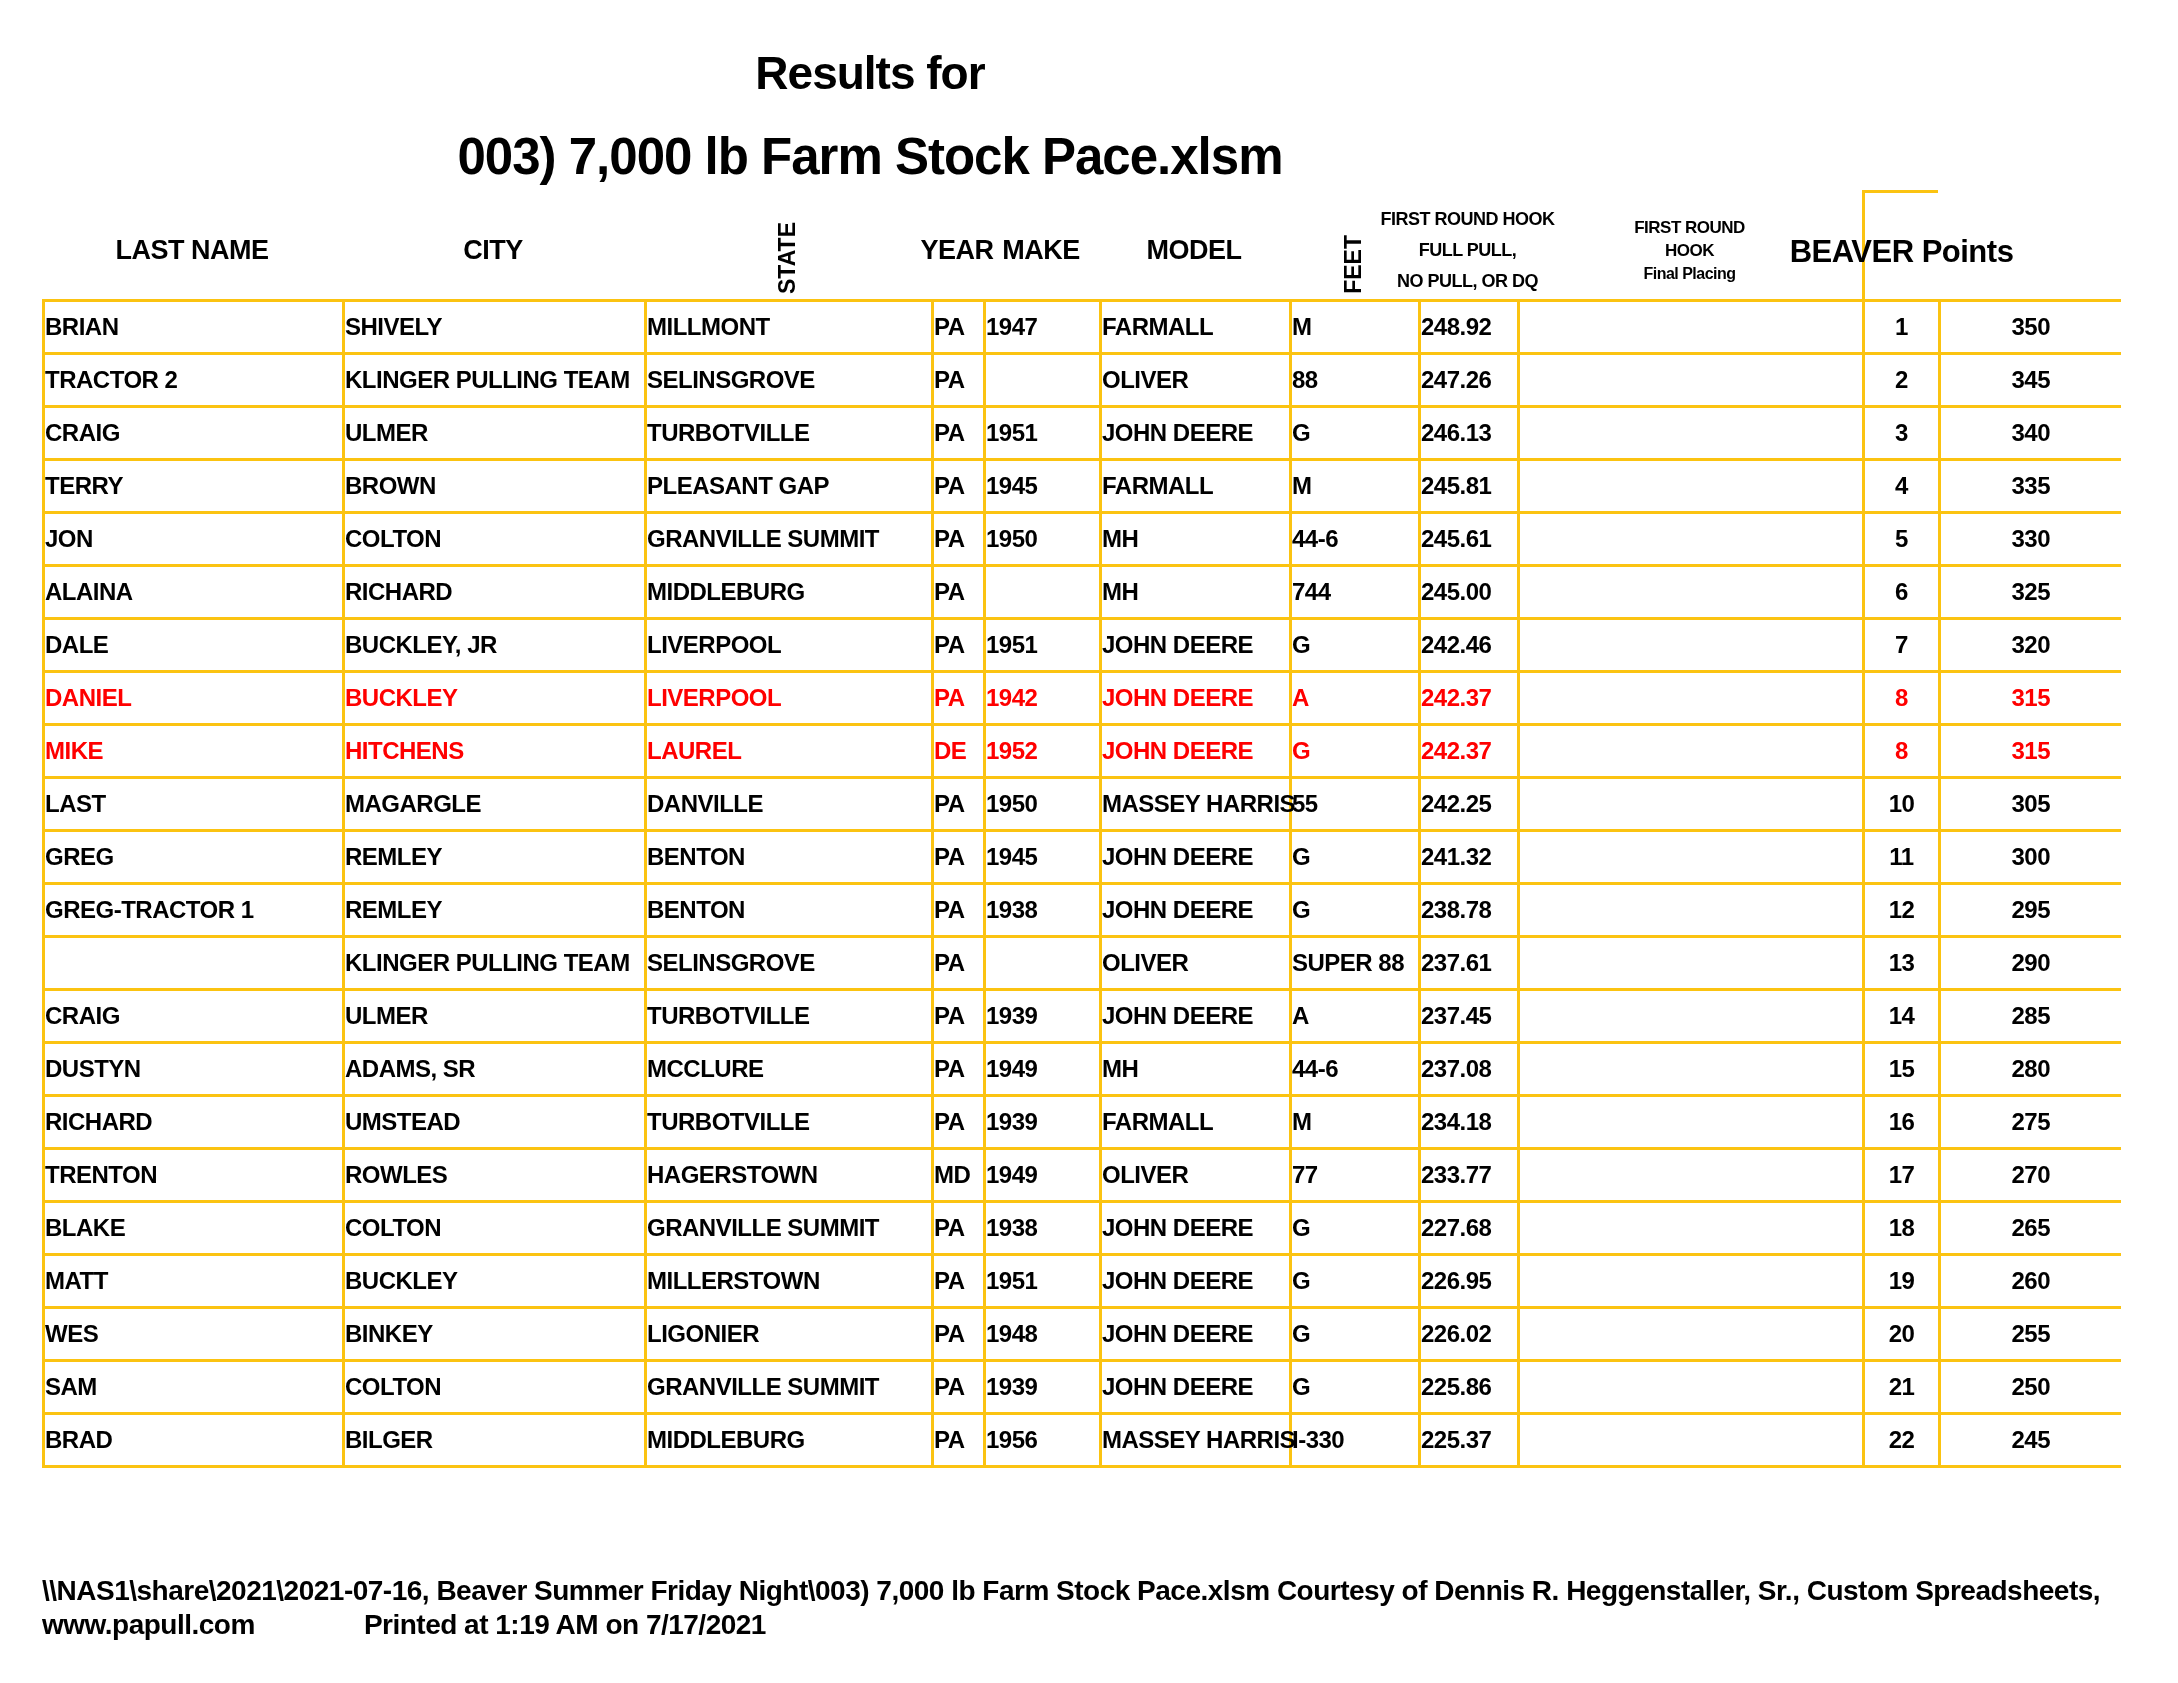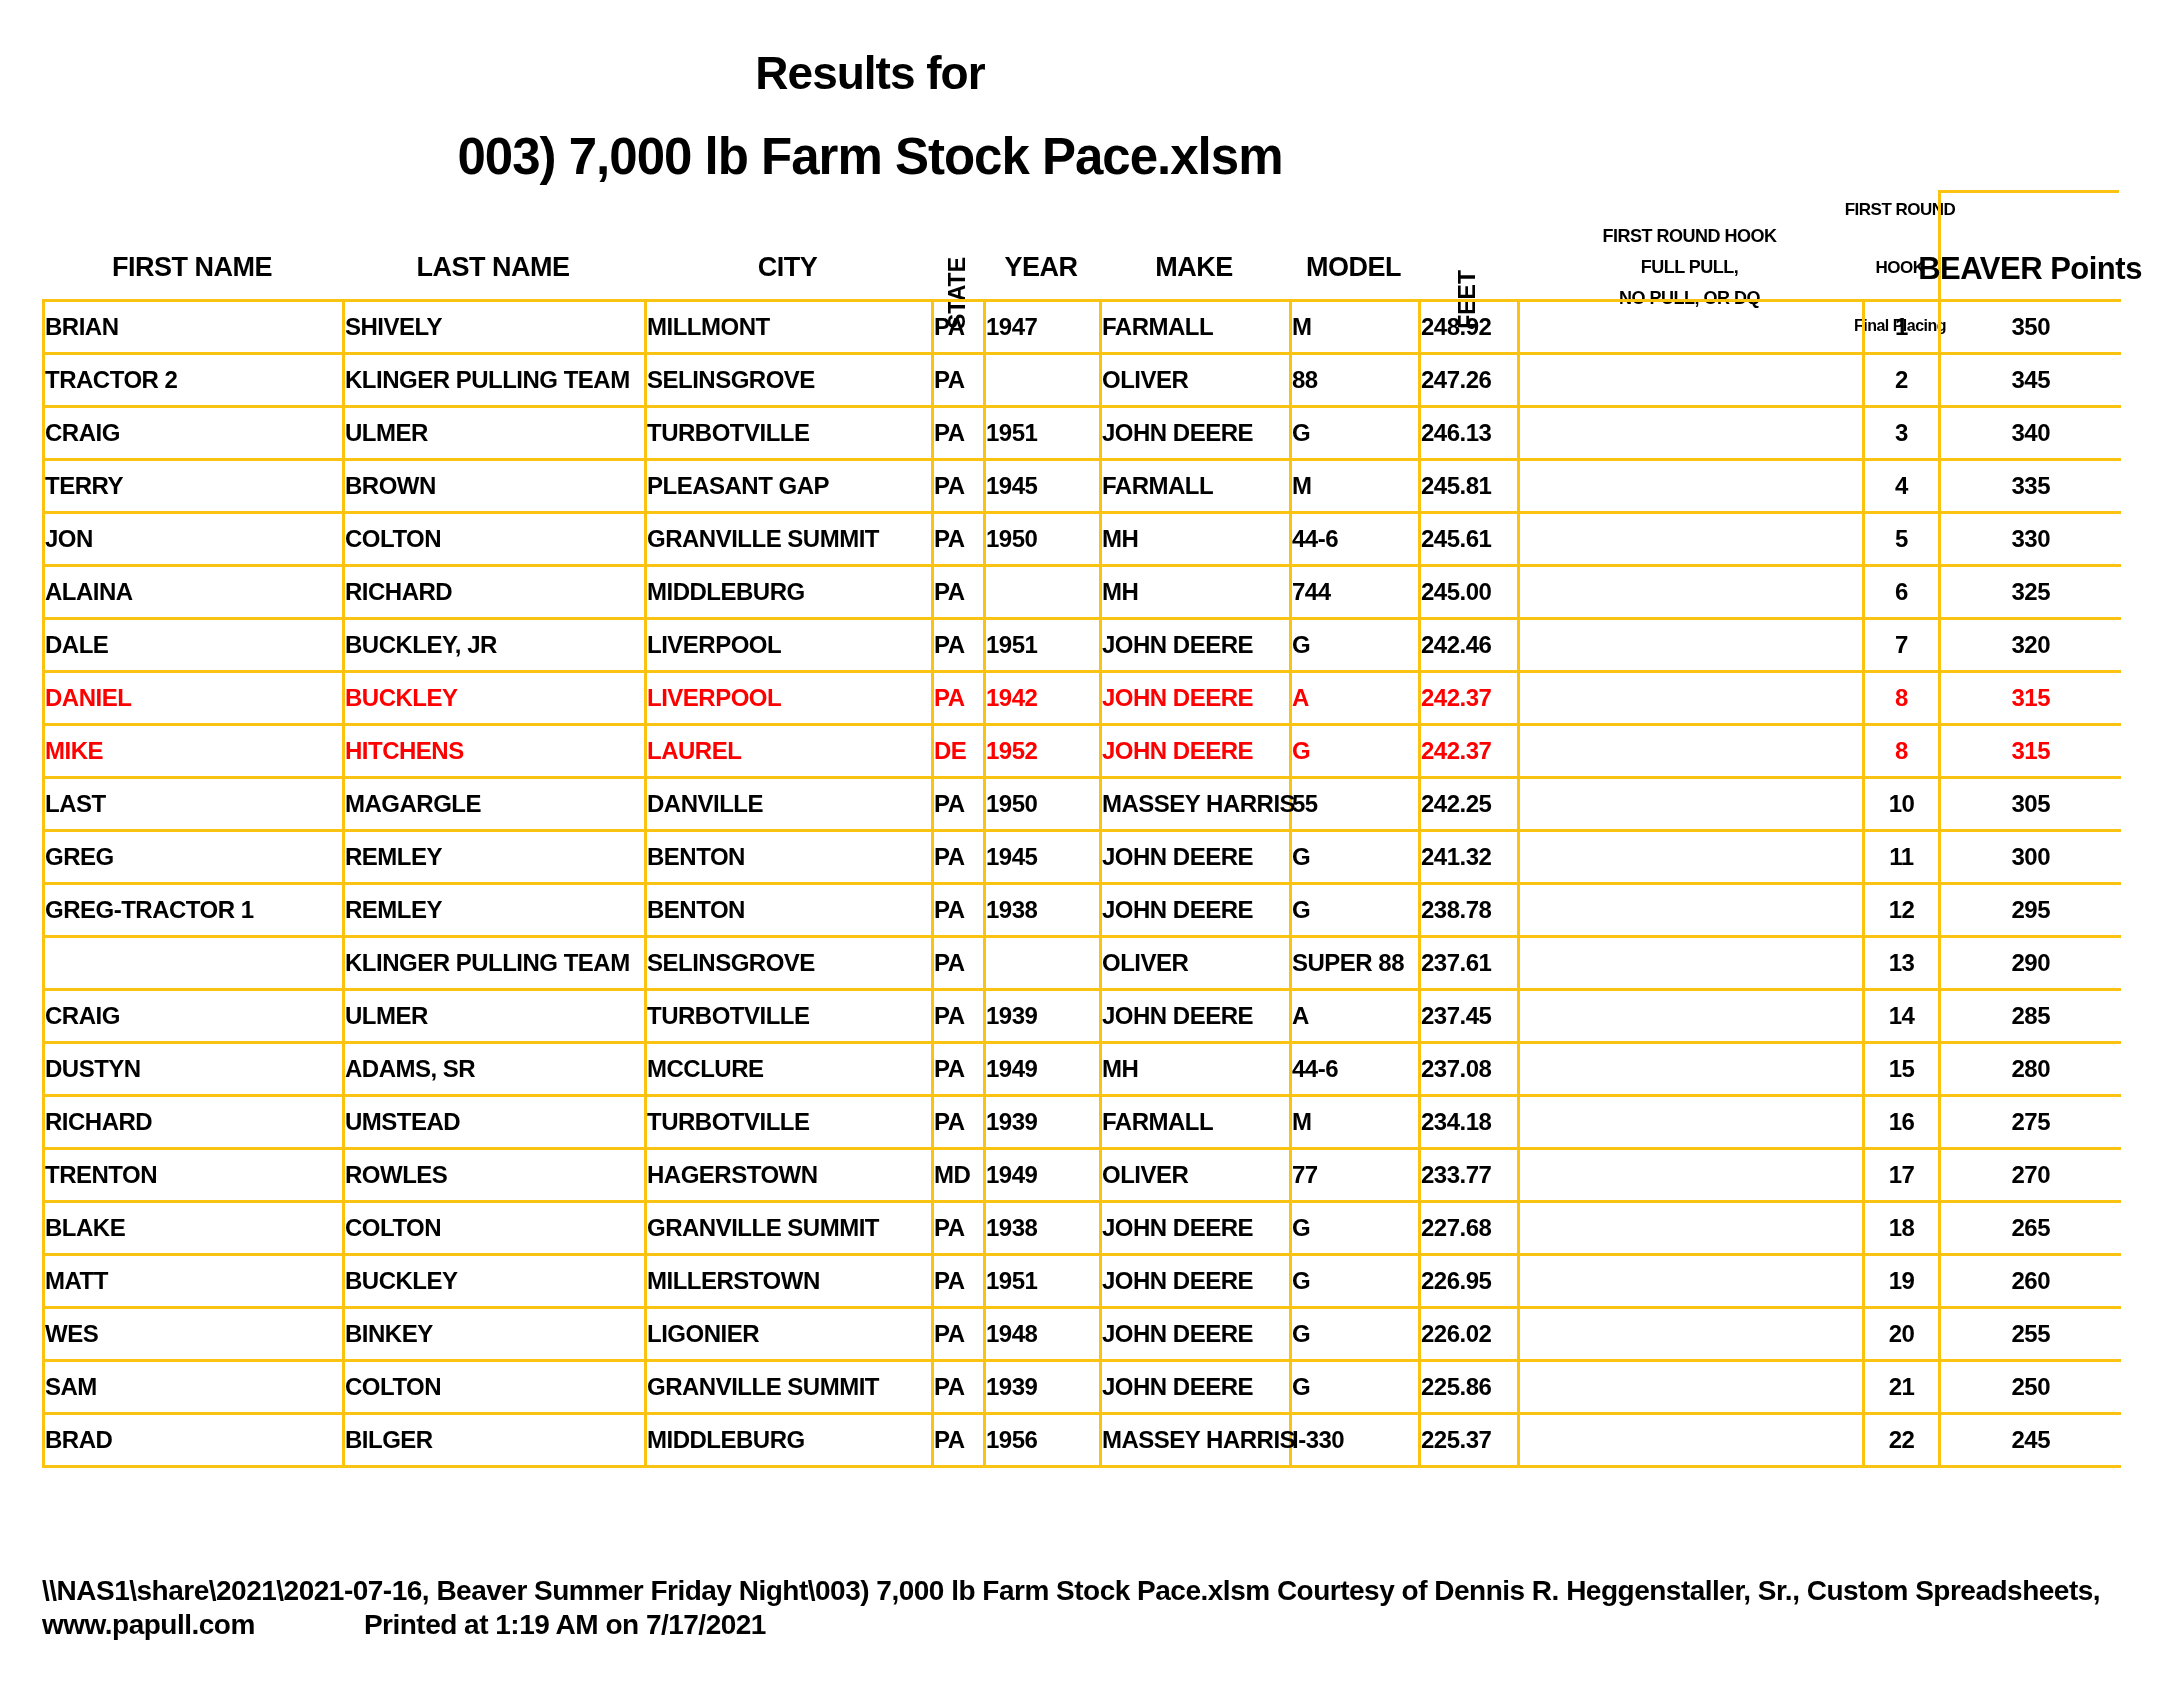--- a/index.html
+++ b/index.html
@@ -28,21 +28,21 @@
     display:flex; align-items:center; justify-content:center;
     font-size:27px; letter-spacing:-0.5px; text-align:center;
     padding-top:8px; white-space:nowrap; overflow:visible;
   }
   .hcell.vert { align-items:flex-end; padding-bottom:8px; padding-top:0; }
   .vert-text {
     writing-mode:vertical-rl; transform:rotate(180deg);
     font-size:23px; letter-spacing:0px; line-height:1;
   }
   .hcell.multi { flex-direction:column; justify-content:center; line-height:31px; font-size:18px; }
-  .hcell.placing-h { flex-direction:column; justify-content:center; font-size:17px; line-height:23px; letter-spacing:-0.5px;gap:35px; }
+  .hcell.placing-h { flex-direction:column; justify-content:center; font-size:17px; line-height:23px; letter-spacing:-0.5px; }
   .hcell.placing-h .small-line { font-size:16px; }
   .hcell.beaver-h {
     border-top:3px solid var(--grid); border-left:3px solid var(--grid);
     font-size:31px;
   }
   
   table.results {
     position:absolute; left:42px; top:299px;
     width:2077px;
     border-collapse:collapse; table-layout:fixed;
@@ -68,21 +68,20 @@
 <body>
 
 <div class="page">
 
   <div class="title-wrap">
     <div class="title1">Results for</div>
     <div class="title2">003) 7,000 lb Farm Stock Pace.xlsm</div>
   </div>
 
   <div class="thead">
-    <div class="hcell">FIRST NAME</div>
     <div class="hcell">LAST NAME</div>
     <div class="hcell">CITY</div>
     <div class="hcell vert">
       <span class="vert-text">STATE</span>
     </div>
     <div class="hcell">YEAR</div>
     <div class="hcell">MAKE</div>
     <div class="hcell">MODEL</div>
     <div class="hcell vert">
       <span class="vert-text">FEET</span>

